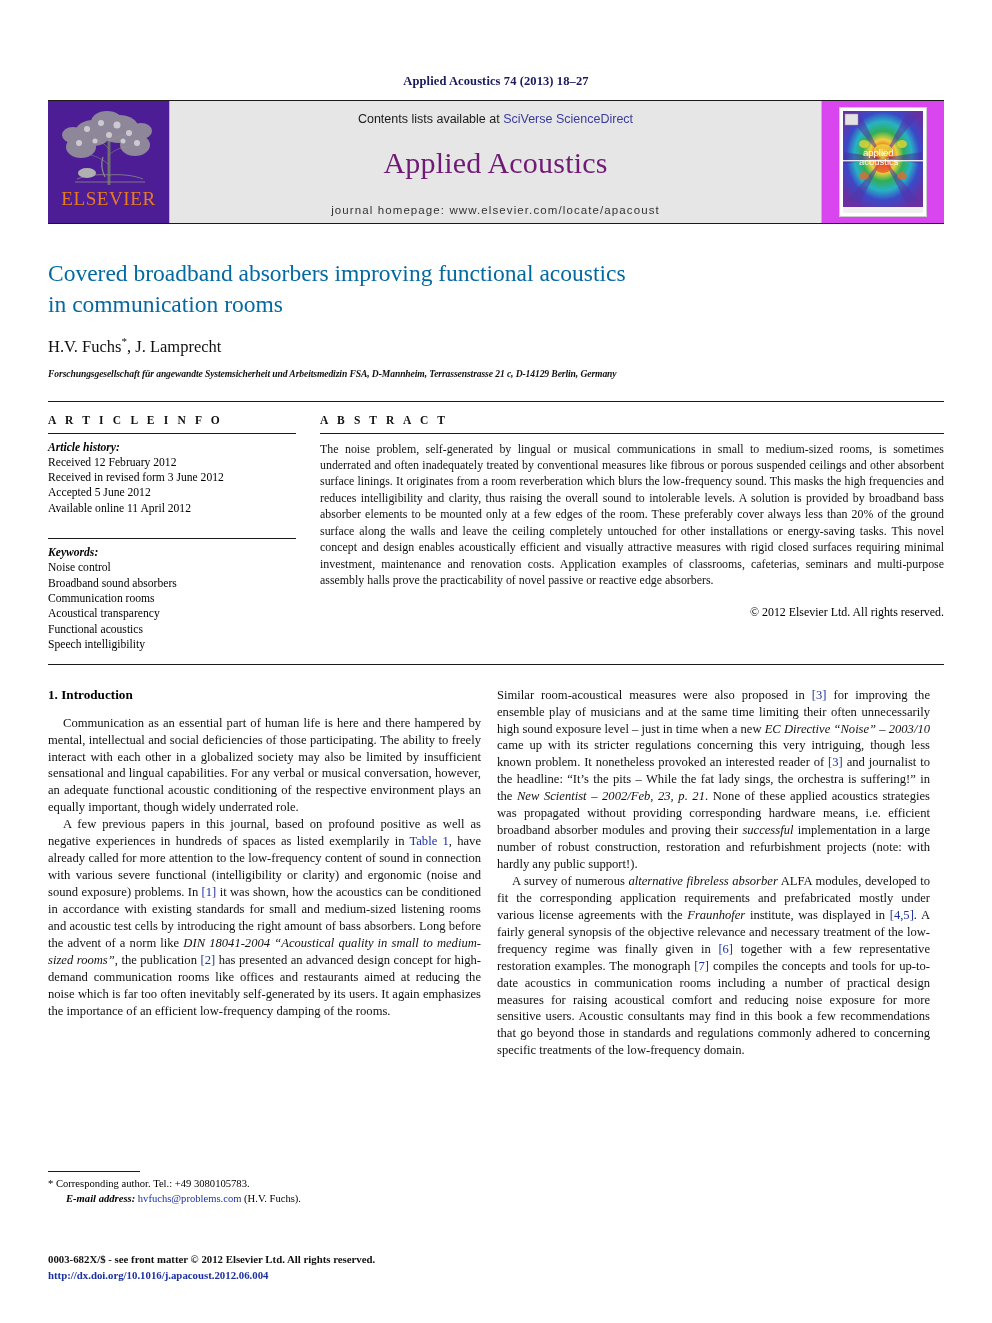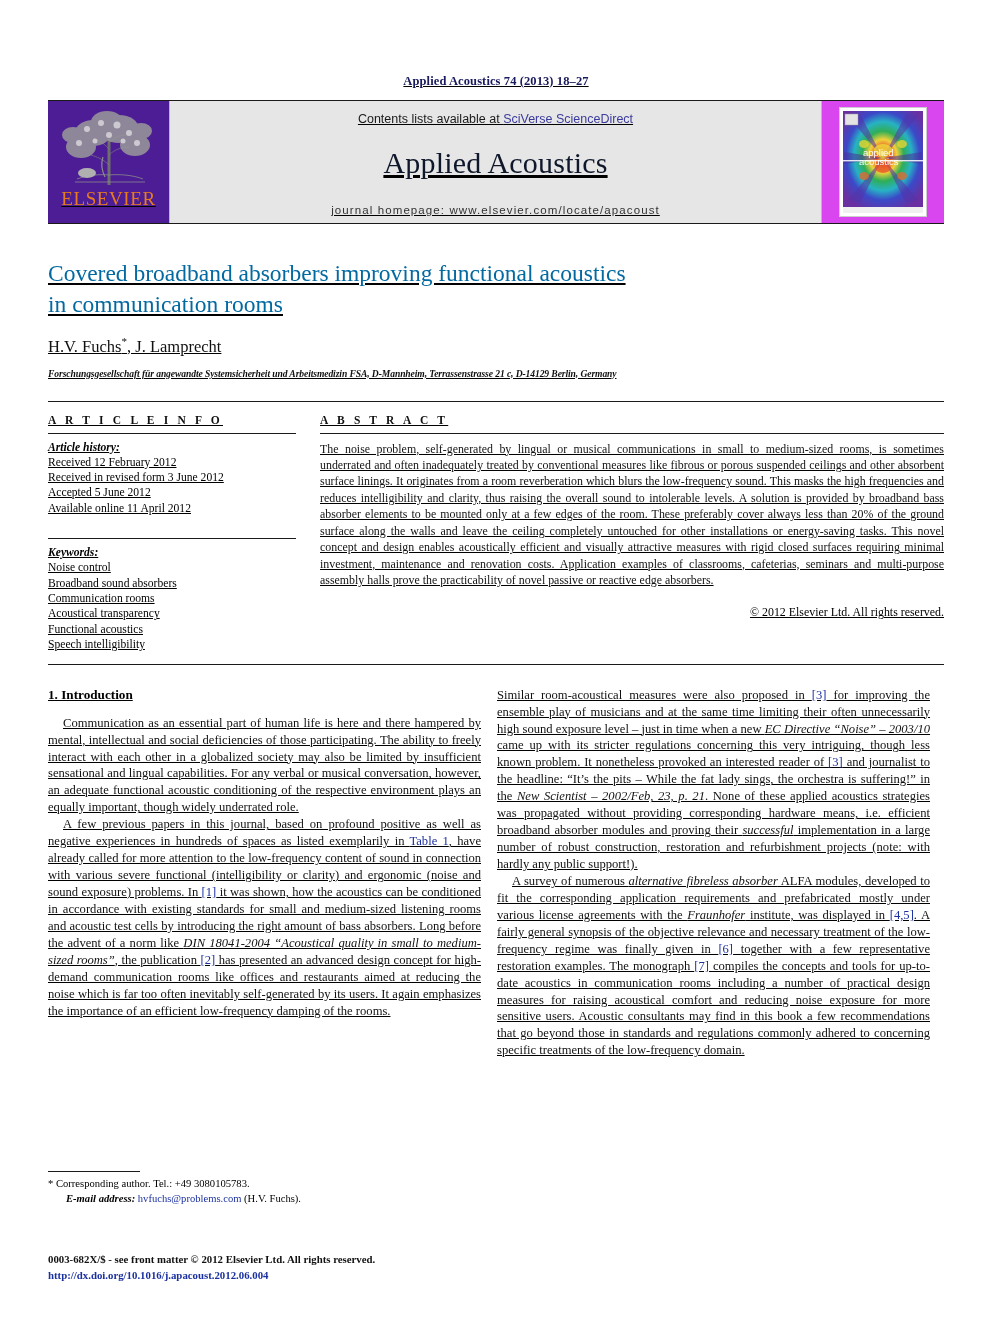--- a/index.html
+++ b/index.html
@@ -13,21 +13,20 @@
     font-family: "Liberation Serif", serif;
     color: #000000;
     position: relative;
     overflow: hidden;
   }
   .page {
     position: relative;
     width: 992px;
     height: 1224px;
     box-sizing: border-box;
-    text-decoration: underline;
   }
 
   
   .running-head {
     text-align: center;
     font-family: "Liberation Serif", serif;
     font-size: 12.5px;
     font-weight: bold;
     color: #1a1a5e;
     padding-top: 74px;
@@ -83,21 +82,21 @@
     font-size: 12.5px;
     color: #1a1a1a;
     margin-top: 4px;
   }
   .contents-line .sd-link {
     color: #3b3b9e;
   }
   .journal-title {
     font-family: "Liberation Serif", serif;
     font-size: 30px;
-    color: #0f172a;
+    color: #701a75;
     margin-top: 20px;
     letter-spacing: .2px;
   }
   .homepage-line {
     font-family: "Liberation Sans", sans-serif;
     font-size: 11.5px;
     color: #333333;
     letter-spacing: 1.1px;
     margin-top: 24px;
   }

